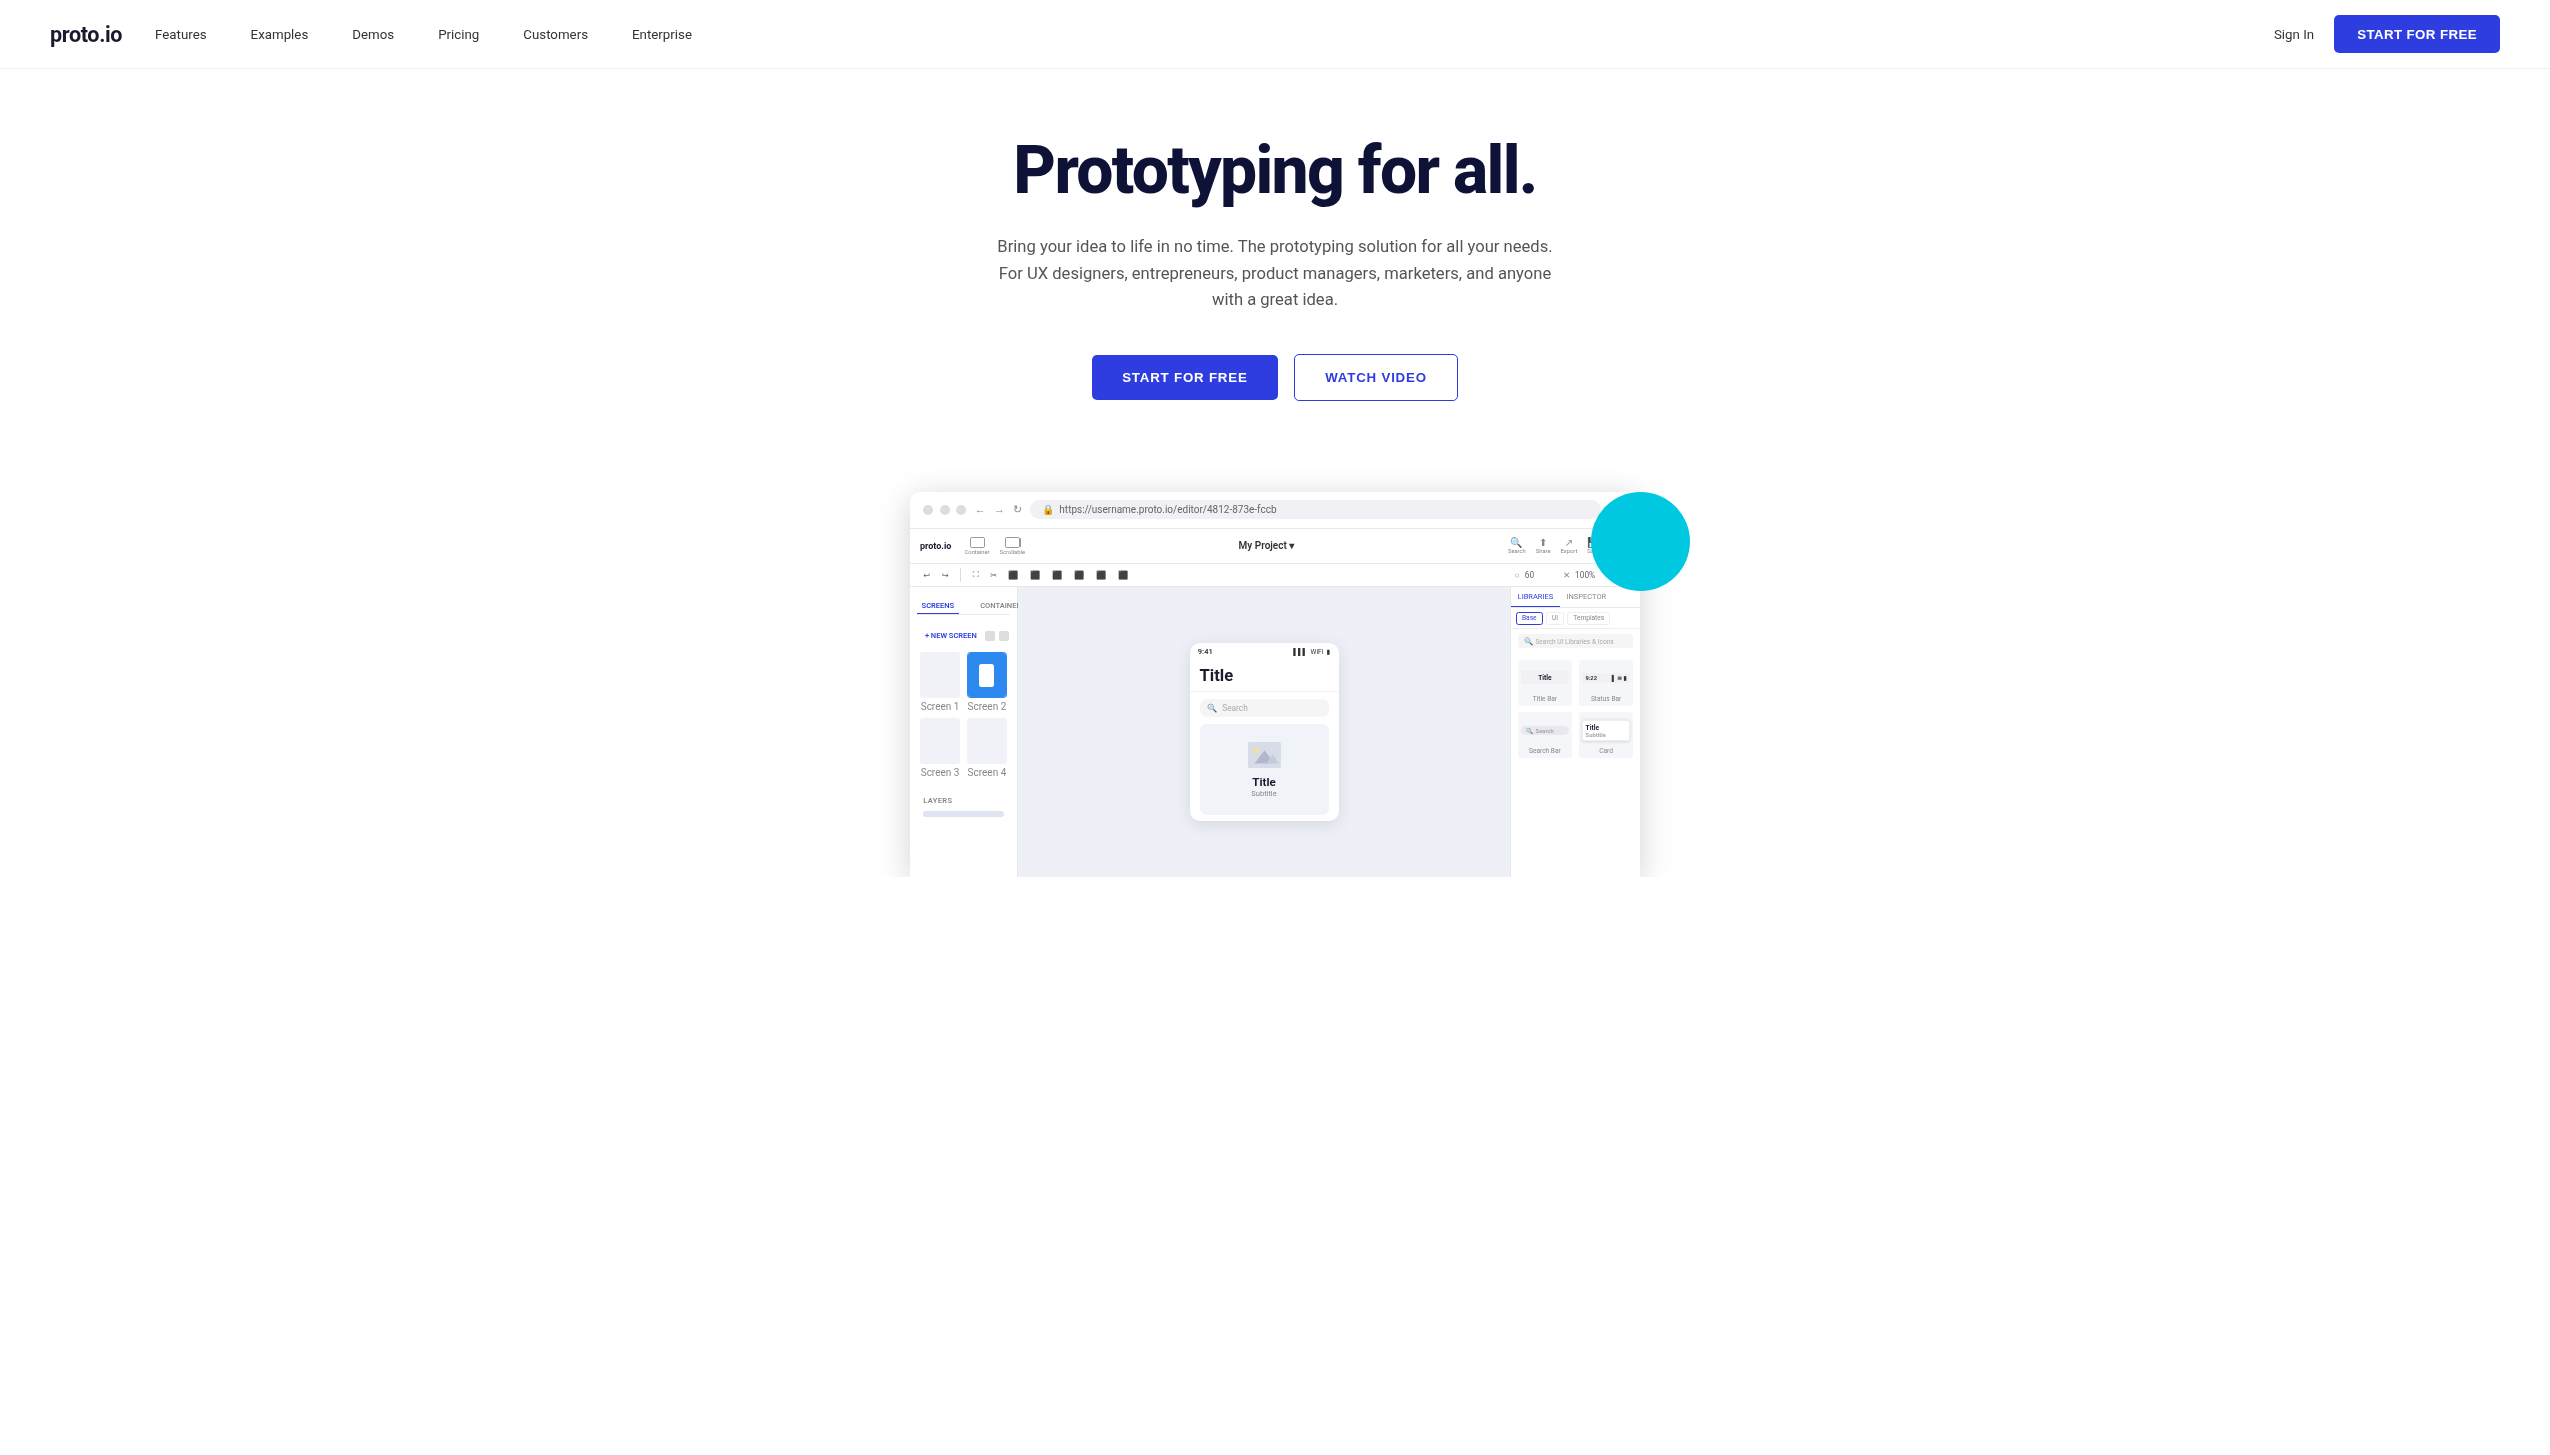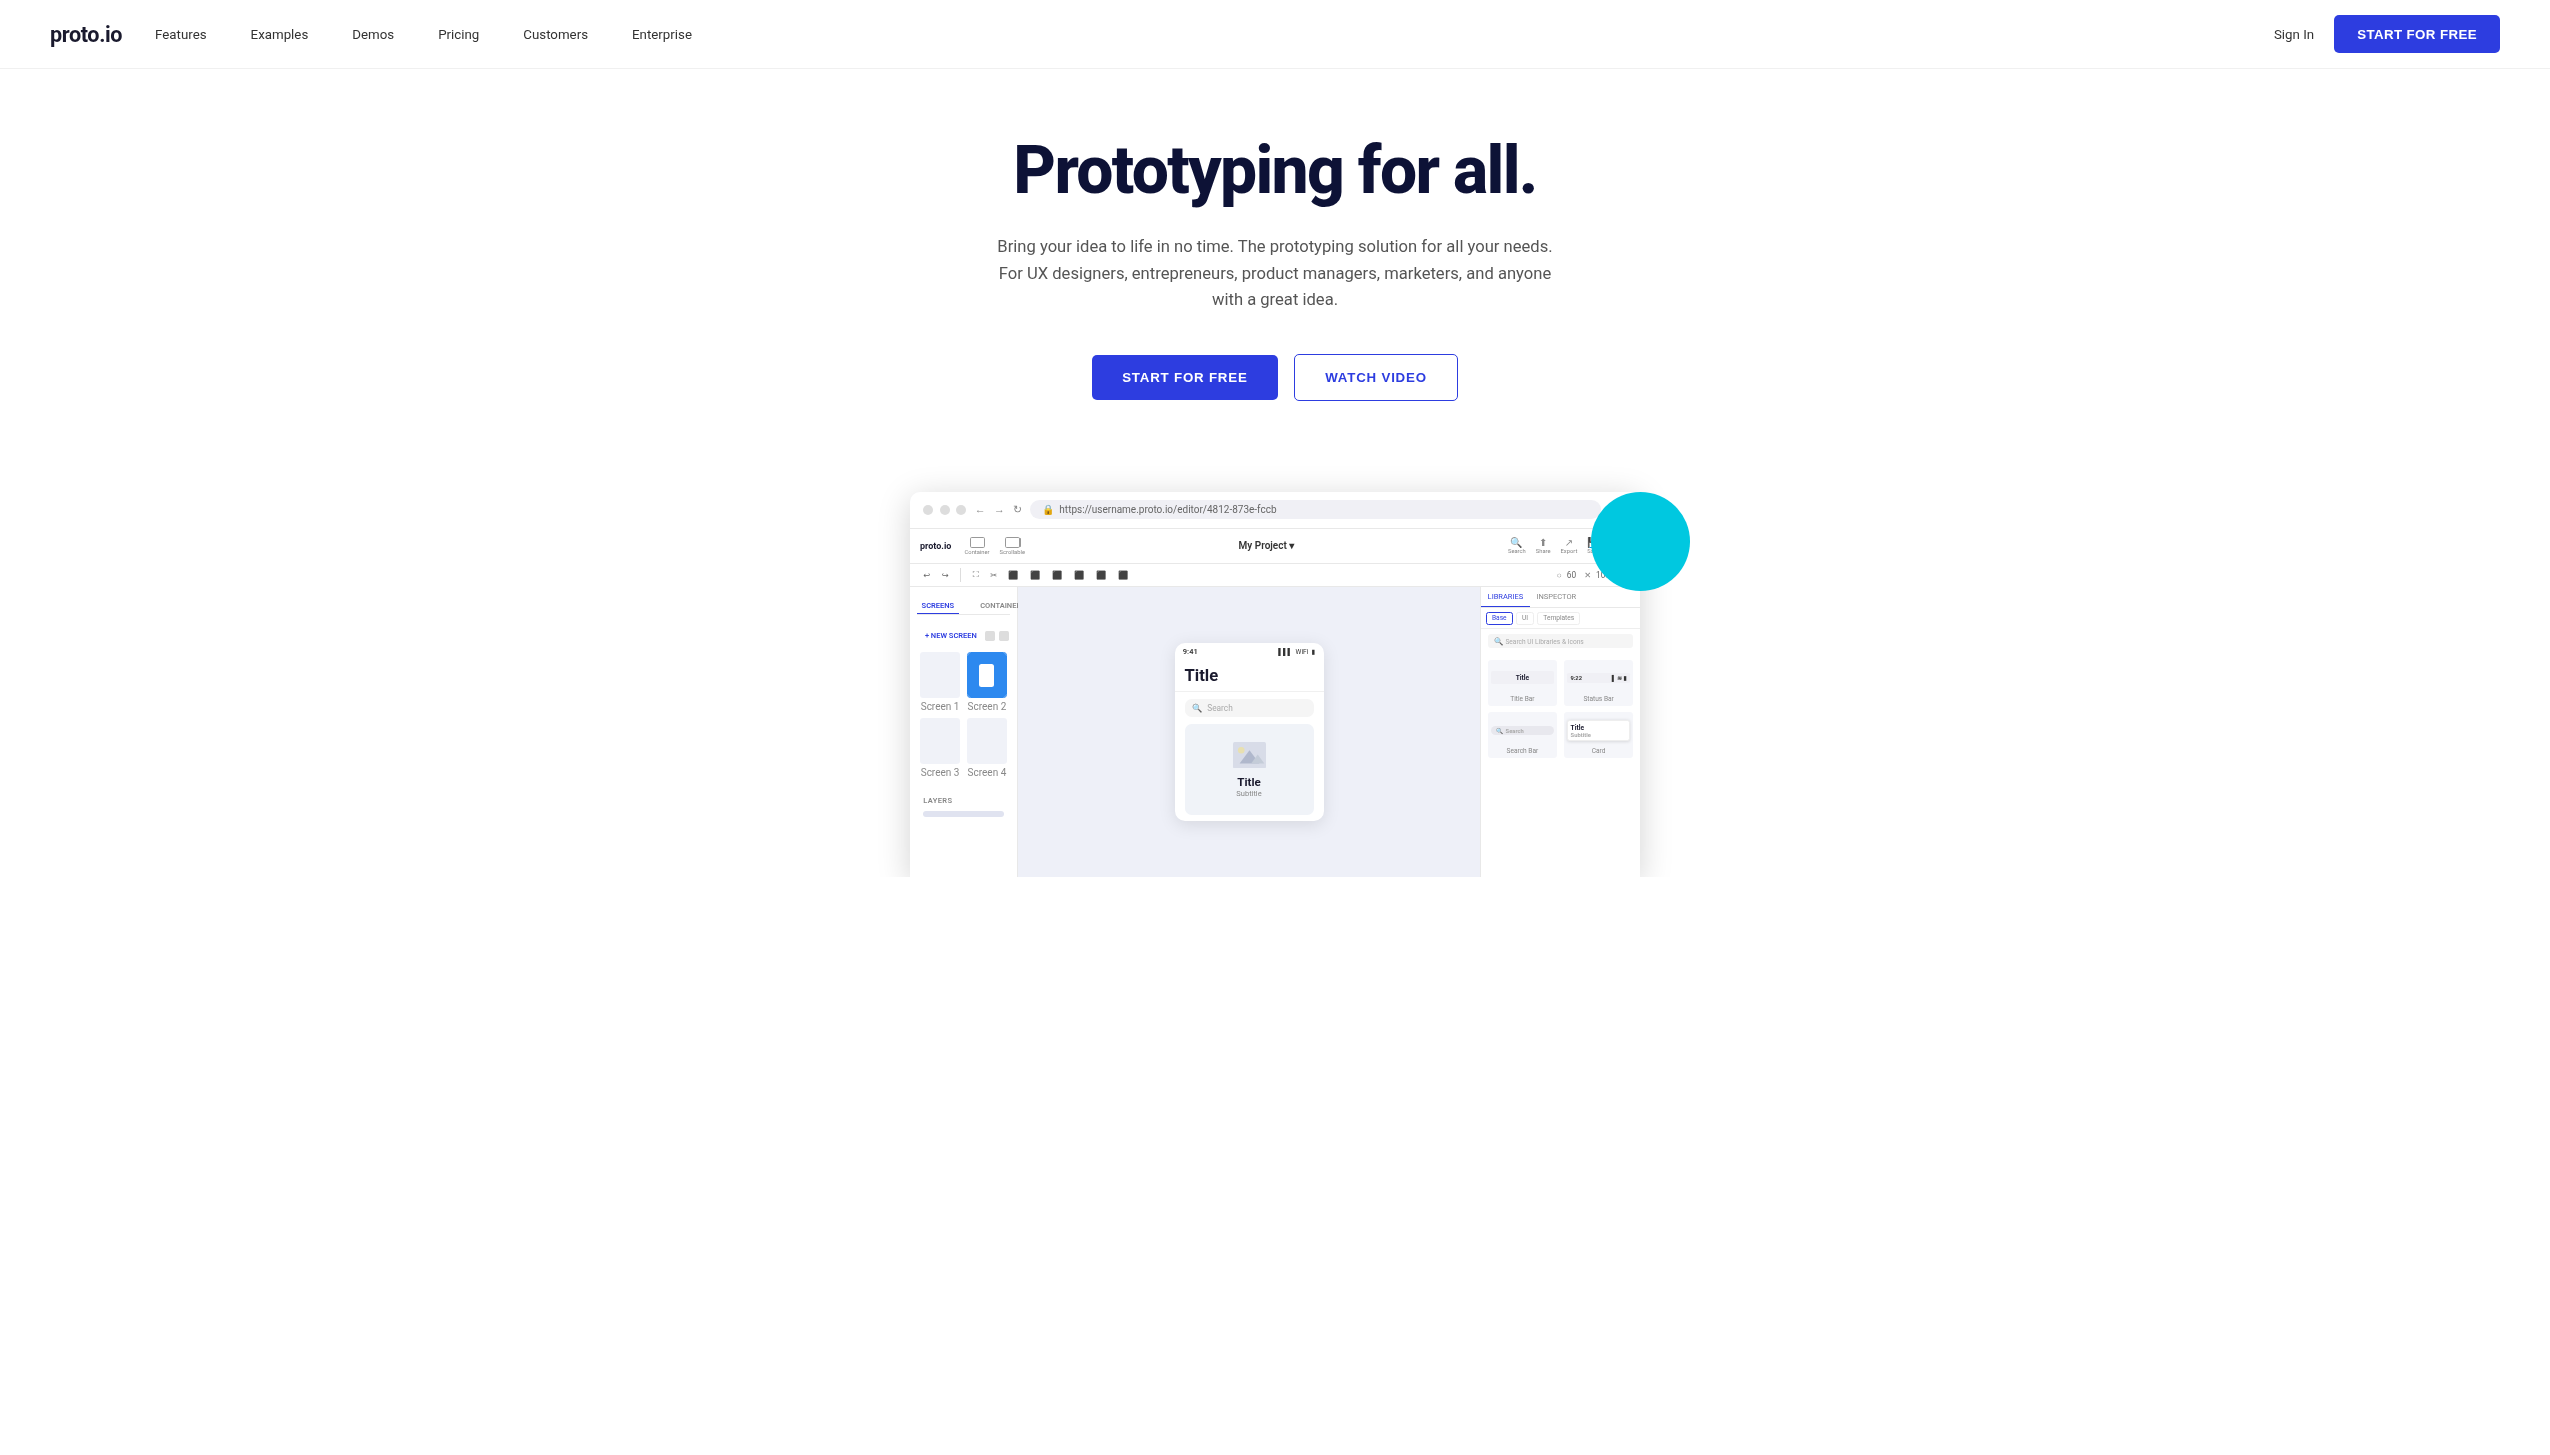--- a/index.html
+++ b/index.html
@@ -420,21 +420,21 @@
       margin-top: 5px;
     }
 
     .phone-card-subtitle {
       font-size: 7.5px;
       color: #888;
     }
 
     
     .app-right-panel {
-      width: 160px;
+      width: 130px;
       background: #fff;
       border-left: 0.8px solid #e8e8e8;
       flex-shrink: 0;
       overflow: hidden;
     }
 
     .panel-tabs {
       display: flex;
       border-bottom: 0.8px solid #e8e8e8;
     }
@@ -560,21 +560,21 @@
       font-size: 8.3px;
       color: #666;
       cursor: pointer;
       padding: 1.7px 3.3px;
     }
 
     .zoom-display {
       font-size: 8.3px;
       color: #666;
       margin-left: auto;
-      margin-right: 3px;
+      margin-right: 24px;
     }
   </style>
 </head>
 <body>
 
 <nav class="navbar">
   <div class="navbar-left">
     <div class="logo">proto.io</div>
     <div class="nav-links">
       <a class="nav-link">Features</a>

